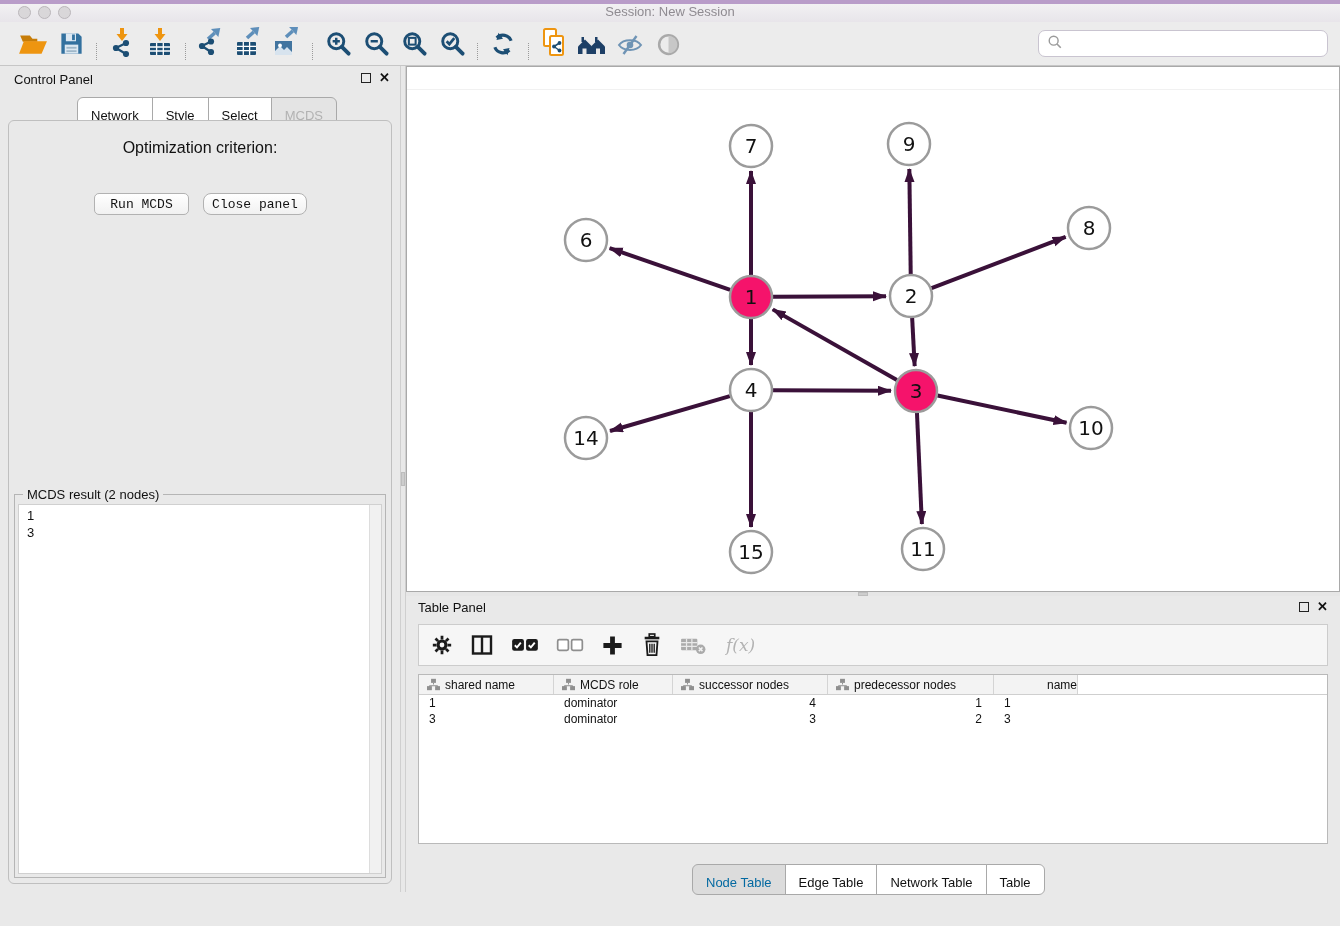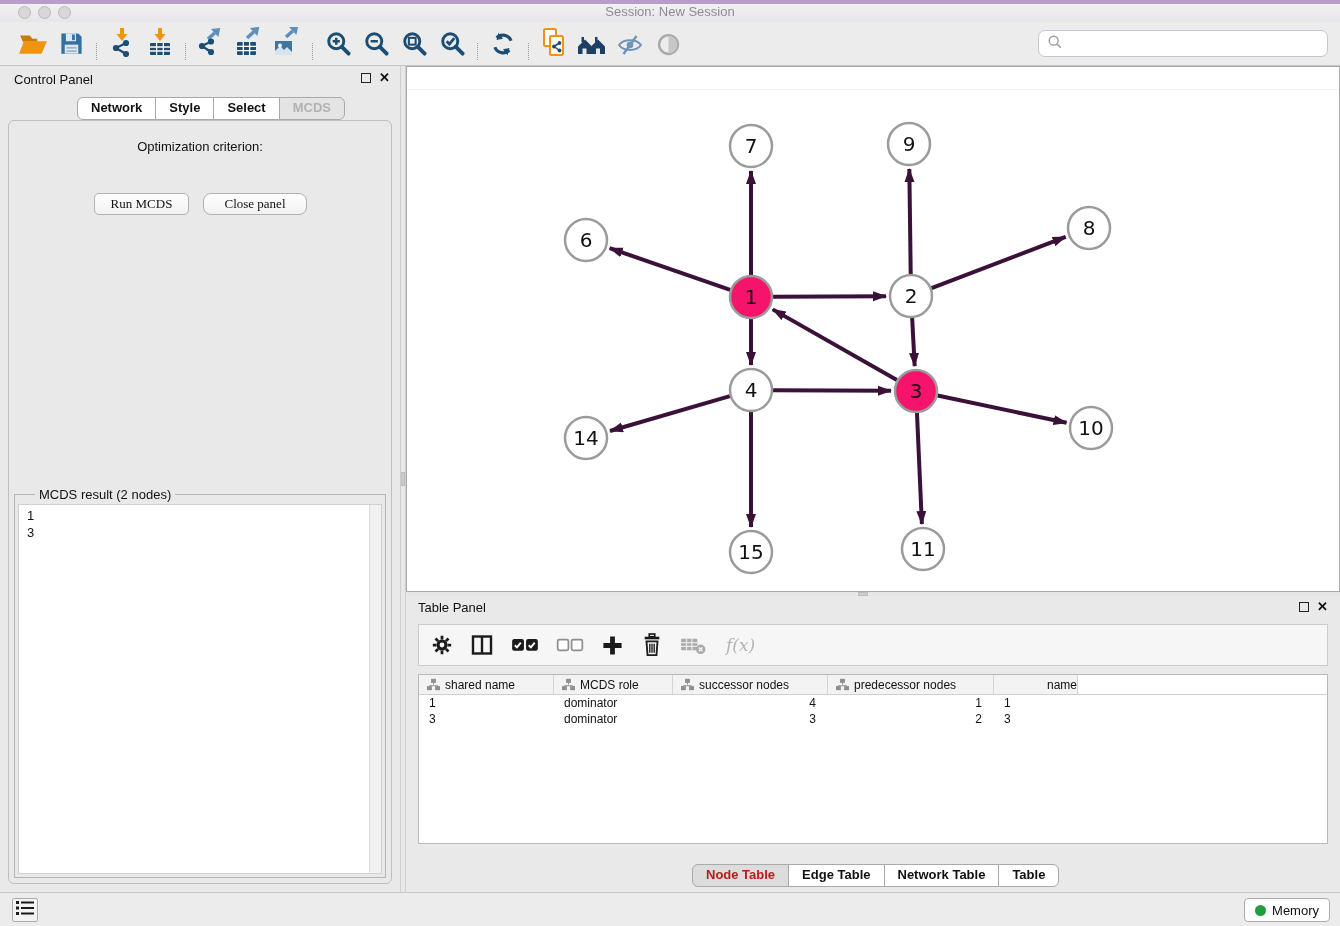--- a/index.html
+++ b/index.html
@@ -30,42 +30,42 @@
   #search-input { border:none; outline:none; flex:1; font-size:13px; margin-left:6px;
     font-family:"Liberation Sans",sans-serif; background:transparent; }
   
   #control-panel { position:absolute; left:0; top:66px; width:400px; height:826px; background:#e9e9e9; }
   .panel-title { position:absolute; left:14px; top:6px; font-size:13px; color:#111; }
   .panel-ctrls { position:absolute; right:10px; top:7px; display:flex; gap:8px; align-items:center; }
   .float-btn { width:10px; height:10px; border:1.6px solid #222; display:inline-block; }
   .close-x { font-size:13px; font-weight:bold; color:#111; line-height:10px; }
   #cp-tabs { position:absolute; left:77px; top:31px; display:flex; }
   .seg { border:1px solid #a9a9a9; background:#fff; color:#111; font-size:13px;
-    padding:2px 13px 3px; margin-left:-1px; line-height:16px; cursor:default;font-weight:bold; }
+    padding:10px 13px 3px; margin-left:-1px; line-height:16px; cursor:default; }
   .seg:first-child { border-radius:6px 0 0 6px; margin-left:0; }
   .seg:last-child { border-radius:0 6px 6px 0; }
   .seg.active-dim { background:#e4e4e4; color:#b2b2b2; }
   #cp-content { position:absolute; left:8px; top:54px; width:384px; height:764px;
     border:1px solid #bfbfbf; border-radius:6px; background:#e9e9e9; }
   #opt-label { position:absolute; left:0; width:100%; top:73px; text-align:center;
-    font-size:13px; color:#111; }
+    font-size:16px; color:#111; }
   #opt-select { position:absolute; left:45px; top:93px; width:311px; height:23px;
     background:#fff; border:1px solid #b5b5b5; border-radius:5px; font-size:13px;
     display:flex; align-items:center; padding-left:10px; color:#111; cursor:default; }
   #opt-select .chev { position:absolute; right:7px; top:4px; display:flex; flex-direction:column; gap:2px; }
   .tri-up { width:0; height:0; border-left:4px solid transparent; border-right:4px solid transparent; border-bottom:5px solid #6f6f6f; }
   .tri-dn { width:0; height:0; border-left:4px solid transparent; border-right:4px solid transparent; border-top:5px solid #6f6f6f; }
   .mac-btn { position:absolute; top:127px; height:22px; background:linear-gradient(#ffffff,#f1f1f1);
     border:1px solid #b2b2b2; border-radius:5px; font-size:13px; color:#111;
-    font-family:Liberation Serif, serif; cursor:default; }
+    font-family:Liberation Mono, monospace; cursor:default; }
   #run-btn { left:94px; width:95px; }
   #close-panel-btn { left:203px; width:104px;border-radius:8px; }
   #result-group { position:absolute; left:14px; top:428px; width:372px; height:384px;
     border:1px solid #b5b5b5; }
-  #result-title { position:absolute; left:20px; top:-8px; background:#e9e9e9; padding:0 4px;
+  #result-title { position:absolute; left:8px; top:-8px; background:#e9e9e9; padding:0 4px;
     font-size:13px; color:#111; }
   #result-inner { position:absolute; left:3px; top:9px; right:3px; bottom:3px;
     background:#fff; border:1px solid #d0d0d0; }
   #result-lines { padding:2px 8px; font-size:13px; line-height:17px; color:#111; }
   #result-scroll { position:absolute; right:0; top:0; bottom:0; width:12px;
     background:#f1f1f1; border-left:1px solid #ddd; }
   
   #vsplit { position:absolute; left:400px; top:66px; width:6px; height:826px;
     background:#e8e8e8; border-left:1px solid #cfcfcf; border-right:1px solid #cfcfcf; }
   #vsplit .grip { position:absolute; left:0; top:406px; width:4px; height:14px;
@@ -479,38 +479,20 @@
           <div class="tr">
             <div class="td" style="width: 135px;">3</div>
             <div class="td" style="width: 119px;">dominator</div>
             <div class="td right" style="width: 155px;">3</div>
             <div class="td right" style="width: 166px;">2</div>
             <div class="td" style="width: 84px;">3</div>
           </div>
         </div>
     </div>
     <div id="tp-tabs">
-        <span class="seg active-dim" style="background: rgb(220, 220, 220); color: #b91c1c;">Node Table</span>
+        <span class="seg active-dim" style="background: rgb(220, 220, 220); color: #0369a1;">Node Table</span>
         <span class="seg">Edge Table</span>
         <span class="seg">Network Table</span>
         <span class="seg">Table</span>
       </div>
   </div>
 
-  <div id="statusbar">
-    <div id="status-list-btn">
-      <span id="list-glyph"><svg viewBox="0 0 20 18" width="20" height="18">
-            <g fill="#1b1b1b">
-              <rect x="1" y="2" width="3" height="3"></rect>
-              <rect x="6" y="2.5" width="13" height="2"></rect>
-              <rect x="1" y="7.5" width="3" height="3"></rect>
-              <rect x="6" y="8" width="13" height="2"></rect>
-              <rect x="1" y="13" width="3" height="3"></rect>
-              <rect x="6" y="13.5" width="13" height="2"></rect>
-            </g>
-          </svg></span>
-    </div>
-    <div id="memory-btn">
-      <span id="memory-dot"></span>
-      <span>Memory</span>
-    </div>
-  </div>
 </div>
 
 </body></html>

